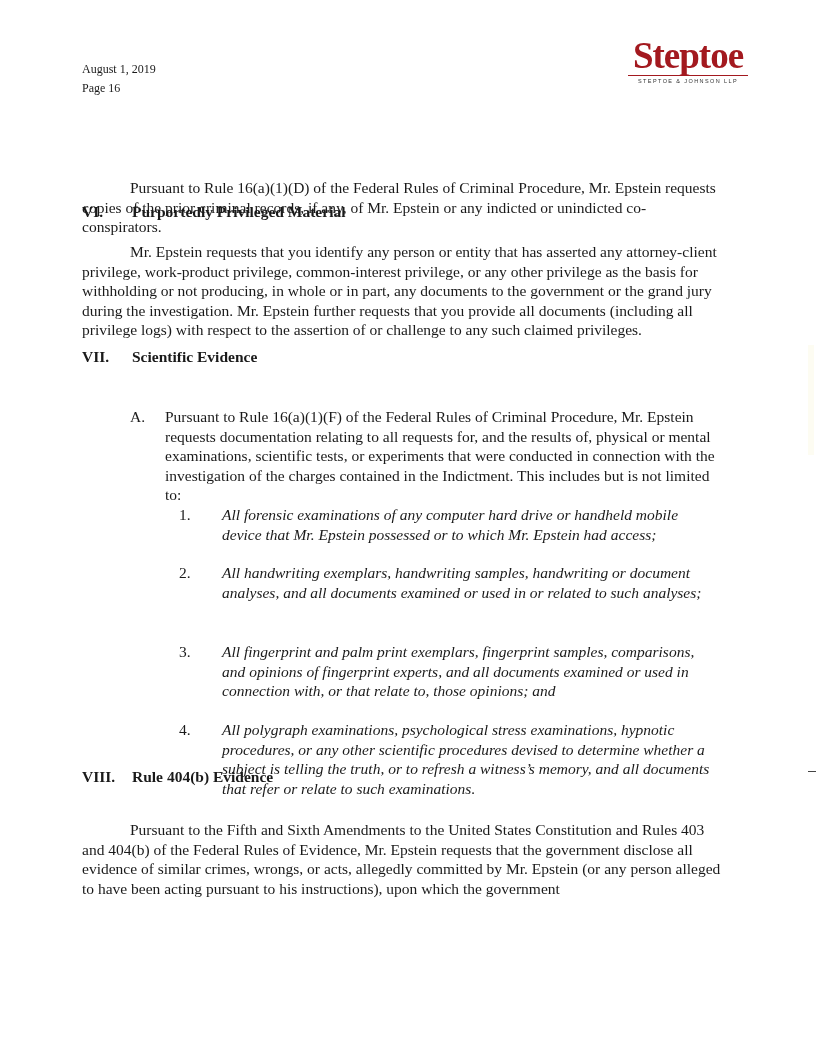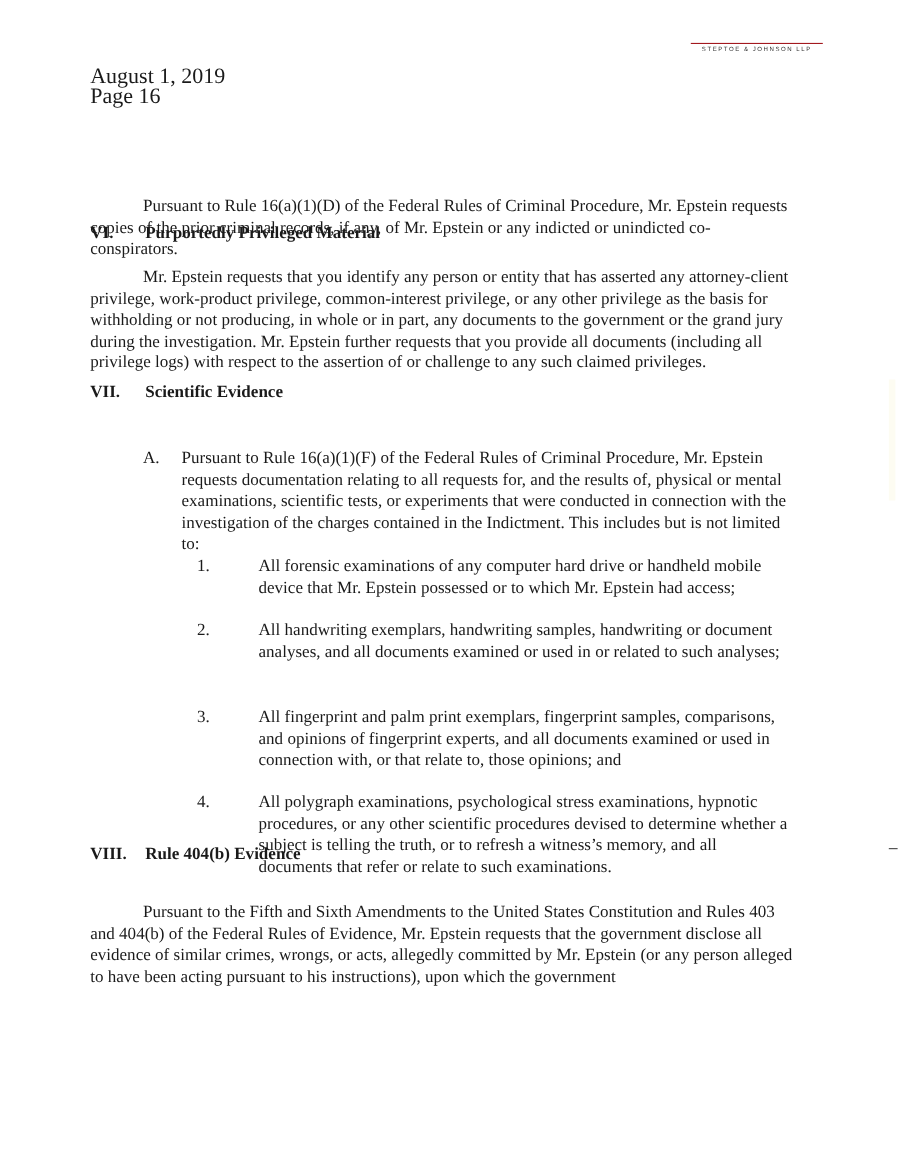--- a/index.html
+++ b/index.html
@@ -1,49 +1,50 @@
 <!DOCTYPE html>
 <html><head>
 <meta charset="utf-8">
 <style>
   html, body { margin: 0; padding: 0; background: #ffffff; }
   body { width: 816px; height: 1056px; position: relative; overflow: hidden;
          font-family: "Liberation Serif", "DejaVu Serif", serif; color: #1a1a1a; }
   .page { position: absolute; left: 0; top: 0; width: 816px; height: 1056px; }
-  .hdr { position: absolute; left: 82px; top: 60px; font-size: 20px; line-height: 19px; }
+  .hdr { position: absolute; left: 82px; top: 60px; font-size: 12px; line-height: 19px; }
   .logo { position: absolute; left: 628px; top: 38px; width: 120px; text-align: center; }
   .logo-word { font-family: "Liberation Serif", serif; font-size: 37px; color: #a3191f;
                letter-spacing: -1px; line-height: 36px; font-weight: bold; }
   .logo-sub { font-family: "Liberation Sans", sans-serif; font-size: 5.5px; letter-spacing: 1.4px;
               color: #333; margin-top: 1px; border-top: 0.8px solid #a3191f; padding-top: 2px; }
   .txt { position: absolute; left: 82px; width: 640px; font-size: 15.5px; line-height: 19.6px; }
   p { margin: 0; }
   .indent { text-indent: 48px; }
   .heading { position: absolute; left: 82px; font-weight: bold; font-size: 15.5px; }
   .heading .num { display: inline-block; width: 50px; }
   .lvlA { position: absolute; left: 130px; width: 590px; font-size: 15.5px; line-height: 19.6px; }
   .lvlA .mark { position: absolute; left: 0; top: 0; }
   .lvlA .body { margin-left: 35px; }
   .lvl1 { position: absolute; left: 179px; width: 540px; font-size: 15.5px; line-height: 19.6px; }
   .lvl1 .mark { position: absolute; left: 0; top: 0; }
-  .lvl1 .body { margin-left: 56px; }
+  .lvl1 .body { margin-left: 43px; font-style: italic; }
   .edge-mark { position: absolute; left: 808px; top: 771px; width: 8px; height: 1px; background: #444; }
   .edge-shade { position: absolute; left: 808px; top: 345px; width: 6px; height: 110px; background: #fdfcf2; }
 </style>
 </head>
 <body>
 
 <div class="page">
 
   <div class="hdr">
     <div>August 1, 2019</div>
     <div>Page 16</div>
   </div>
 
   <div class="logo">
+    <div class="logo-word">Steptoe</div>
     <div class="logo-sub">STEPTOE &amp; JOHNSON LLP</div>
   </div>
 
   <div class="txt" style="top:134px;margin-top:44px;">
     <p class="indent">Pursuant to Rule 16(a)(1)(D) of the Federal Rules of Criminal Procedure, Mr. Epstein requests copies of the prior criminal records, if any, of Mr. Epstein or any indicted or unindicted co-conspirators.</p>
   </div>
 
   <div class="heading" style="top:203px;">
     <span class="num">VI.</span><span>Purportedly Privileged Material</span>
   </div>

